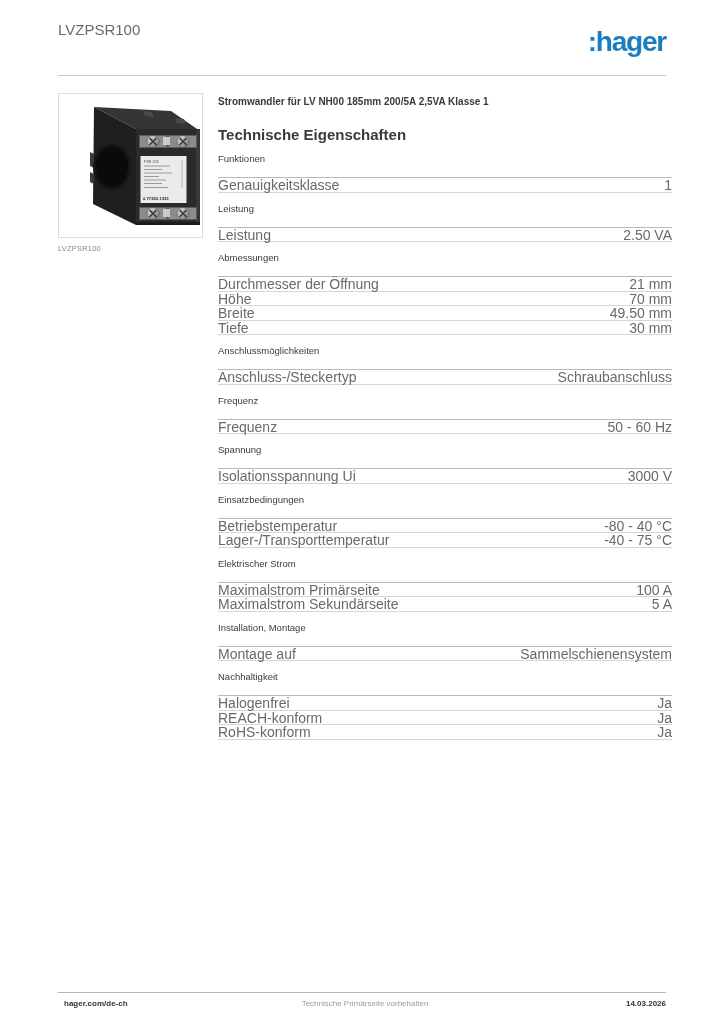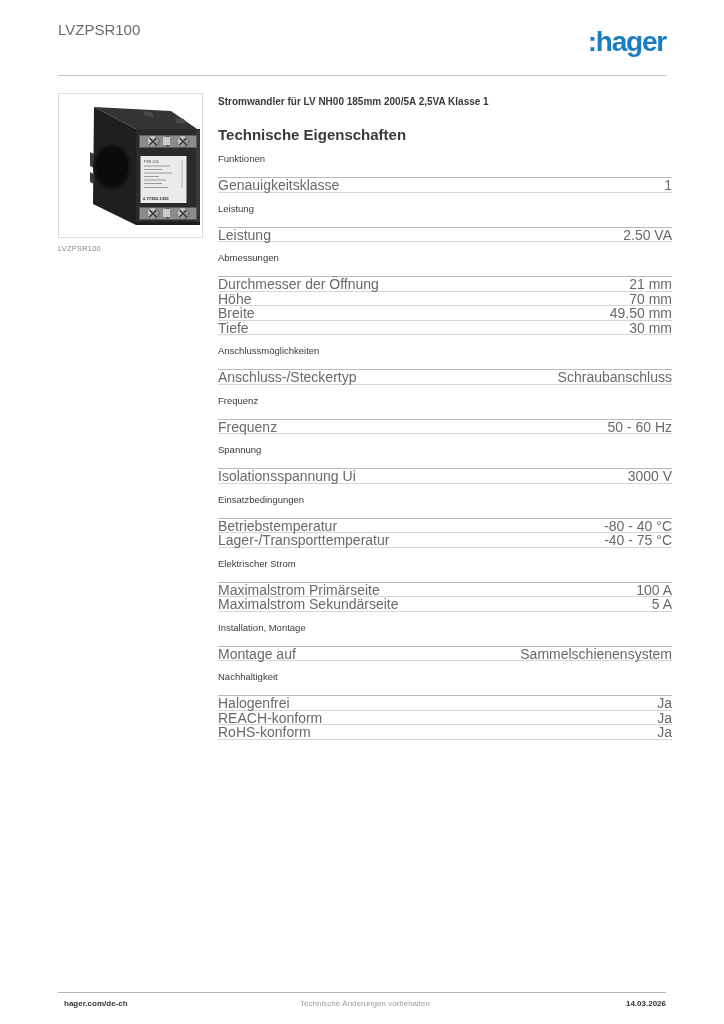--- a/index.html
+++ b/index.html
@@ -238,17 +238,17 @@
             <span class="row-label">RoHS-konform</span>
             <span class="row-value">Ja</span>
           </div>
         </div>
       </div>
   </div>
 
   <div class="footer-rule"></div>
   <div class="doc-footer">
     <span class="footer-site">hager.com/de-ch</span>
-    <span class="footer-notice">Technische Änderungen vorbehalten</span>
+    <span class="footer-notice">Technische Primärseite vorbehalten</span>
     <span class="footer-date">14.03.2026</span>
   </div>
 
 </div>
 
 </body></html>

